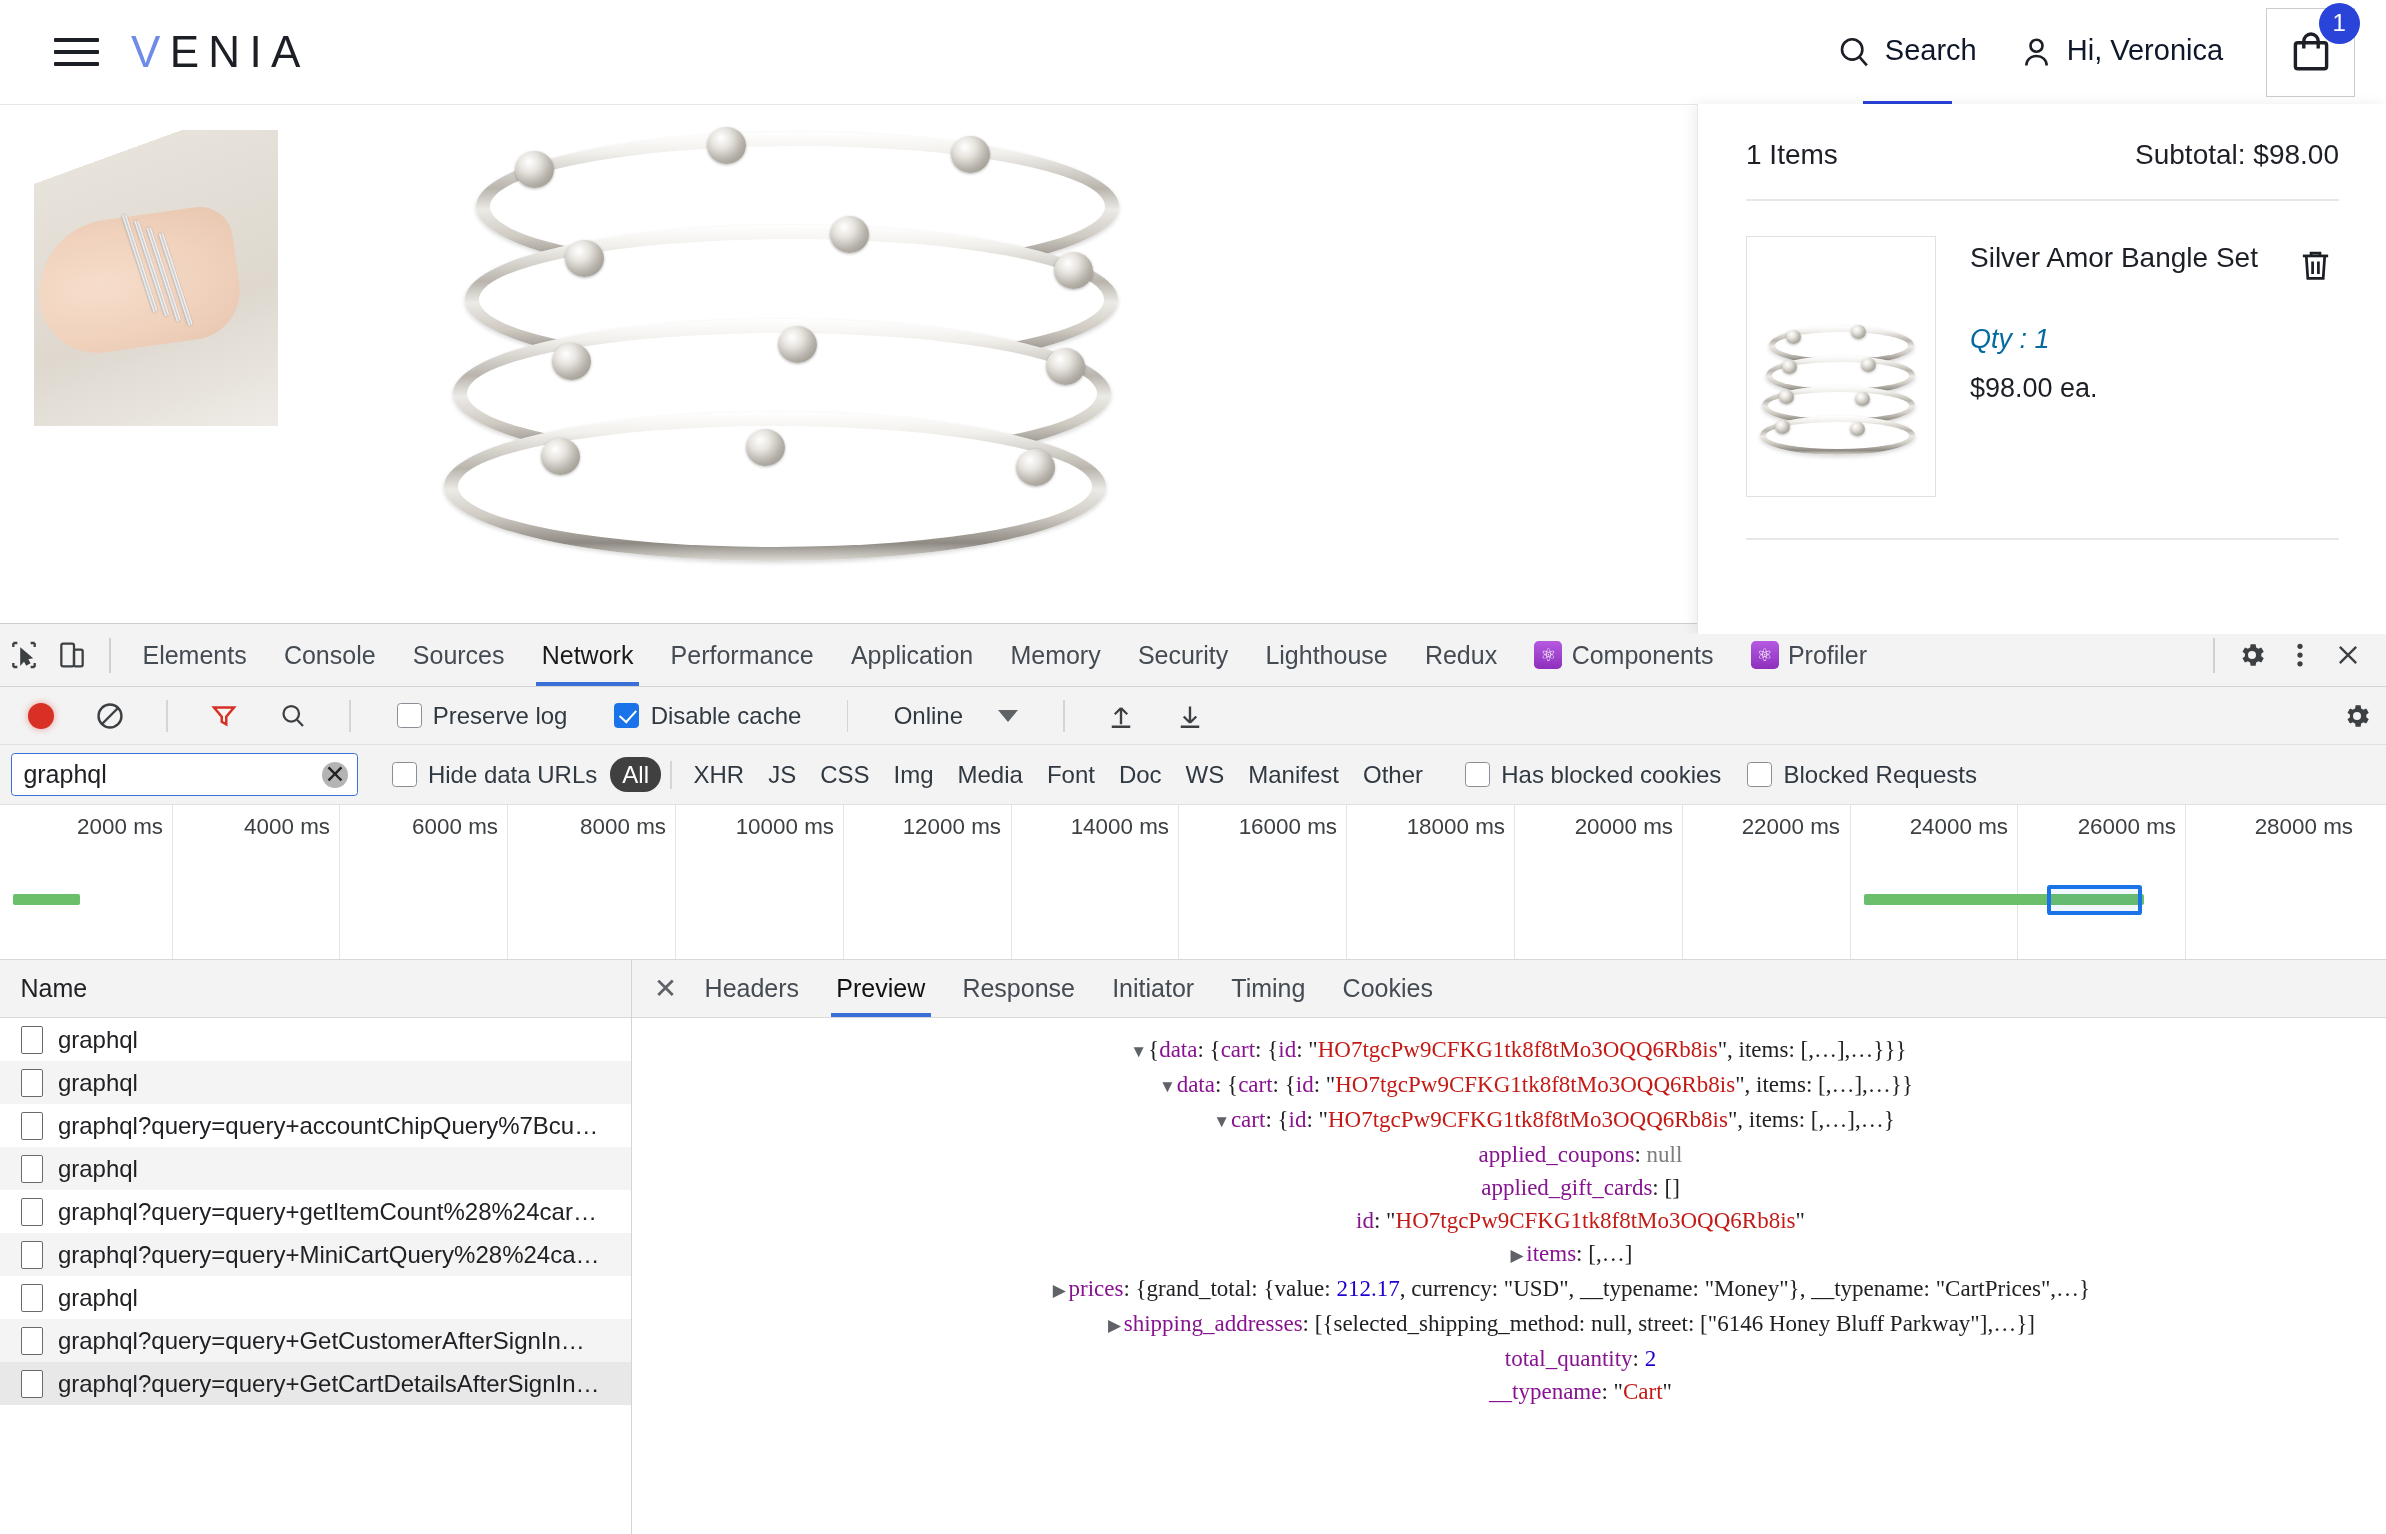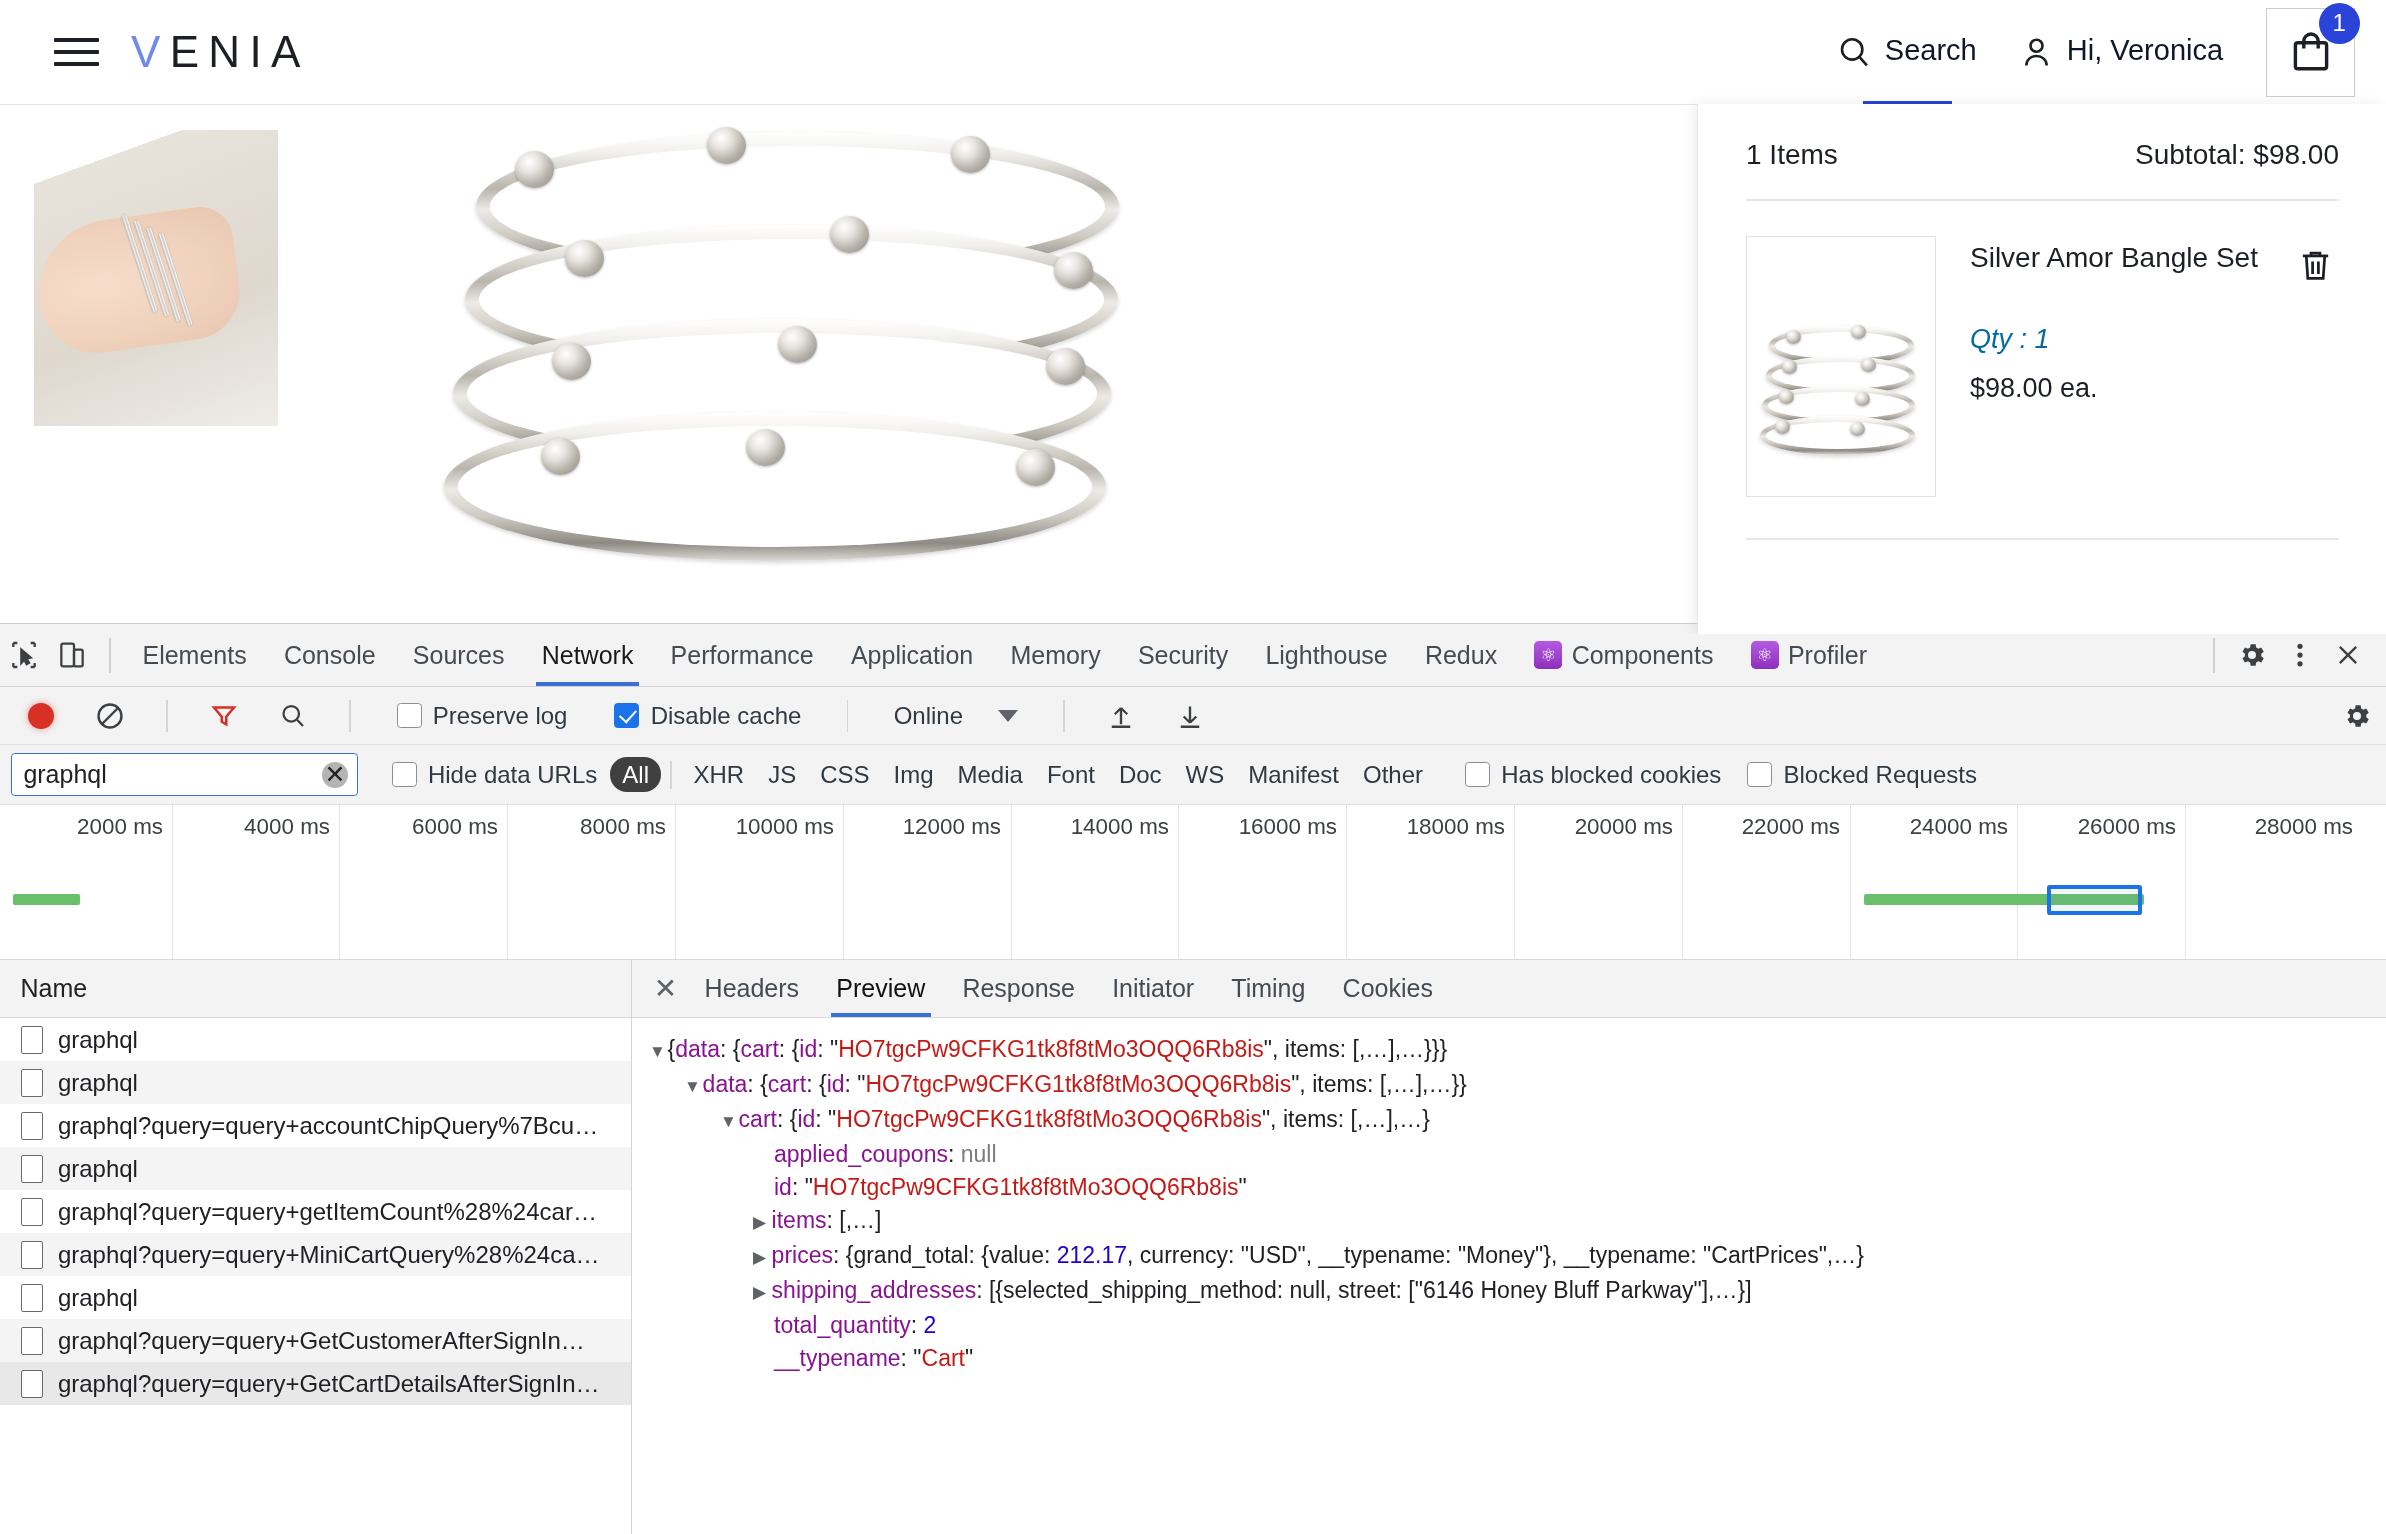--- a/index.html
+++ b/index.html
@@ -125,21 +125,21 @@
   .req-row.selected { background: #e8e8e8; }
   .doc-ico { width: 22.4px; height: 28px; border: 1.9px solid #6a6a6a; border-radius: 1.9px; background: #fff; flex: 0 0 auto; }
 
   .det-pane { flex: 1; background: #fff; display: flex; flex-direction: column; overflow: hidden; }
   .det-tabs { height: 58px; display: flex; align-items: center; background: #f3f3f3; border-bottom: 1.9px solid #d9d9d9; padding-left: 13px; }
   .det-close { width: 41px; height: 41px; display: flex; align-items: center; justify-content: center; font-size: 28px; color: #5f6368; cursor: pointer; }
   .det-tab { padding: 0 18.6px; height: 56px; display: flex; align-items: center; font-size: 25px; color: #444b53; cursor: pointer; position: relative; }
   .det-tab.active { color: #111; }
   .det-tab.active:after { content: ""; position: absolute; left: 13px; right: 13px; bottom: 0; height: 3.7px; background: #3a6fd8; }
 
-  .json-body { flex: 1; padding: 15px 0 0 0; overflow: hidden; font-family: Liberation Sans, sans-serif; font-size: 23px; line-height: 33px; color: #202124; white-space: nowrap; }
+  .json-body { flex: 1; padding: 15px 0 0 0; overflow: hidden; font-family: Liberation Serif, serif; font-size: 23px; line-height: 33px; color: #202124; white-space: nowrap; text-align: center; }
   .jline { display: block; padding-left: 17px; }
   .tri { display: inline-block; width: 18.6px; color: #5f6368; font-size: 17px; }
   .k { color: #881391; }
   .s { color: #c41a16; }
   .n { color: #1c00cf; }
   .nul { color: #7d7d7d; }
   .p { color: #202124; }
 </style>
 </head>
 <body>
@@ -526,20 +526,23 @@
         <div class="jline" style="padding-left:52px;">
           <span class="tri">▼</span><span class="k">data</span><span class="p">: {</span><span class="k">cart</span><span class="p">: {</span><span class="k">id</span><span class="p">: "</span><span class="s">HO7tgcPw9CFKG1tk8f8tMo3OQQ6Rb8is</span><span class="p">", </span><span class="p">items: [,…],…}}</span>
         </div>
         <div class="jline" style="padding-left:88px;">
           <span class="tri">▼</span><span class="k">cart</span><span class="p">: {</span><span class="k">id</span><span class="p">: "</span><span class="s">HO7tgcPw9CFKG1tk8f8tMo3OQQ6Rb8is</span><span class="p">", </span><span class="p">items: [,…],…}</span>
         </div>
         <div class="jline" style="padding-left:142px;">
           <span class="k">applied_coupons</span><span class="p">: </span><span class="nul">null</span>
         </div>
         <div class="jline" style="padding-left:142px;">
+          <span class="k">applied_gift_cards</span><span class="p">: </span><span class="p">[]</span>
+        </div>
+        <div class="jline" style="padding-left:142px;">
           <span class="k">id</span><span class="p">: "</span><span class="s">HO7tgcPw9CFKG1tk8f8tMo3OQQ6Rb8is</span><span class="p">"</span>
         </div>
         <div class="jline" style="padding-left:121px;">
           <span class="tri">▶</span><span class="k">items</span><span class="p">: </span><span class="p">[,…]</span>
         </div>
         <div class="jline" style="padding-left:121px;">
           <span class="tri">▶</span><span class="k">prices</span><span class="p">: {grand_total: {value: </span><span class="n">212.17</span><span class="p">, currency: "</span><span class="p">USD</span><span class="p">", __typename: "</span><span class="p">Money</span><span class="p">"}, __typename: "</span><span class="p">CartPrices</span><span class="p">",…}</span>
         </div>
         <div class="jline" style="padding-left:121px;">
           <span class="tri">▶</span><span class="k">shipping_addresses</span><span class="p">: [{selected_shipping_method: </span><span class="p">null</span><span class="p">, street: ["</span><span class="p">6146 Honey Bluff Parkway</span><span class="p">"],…}]</span>

